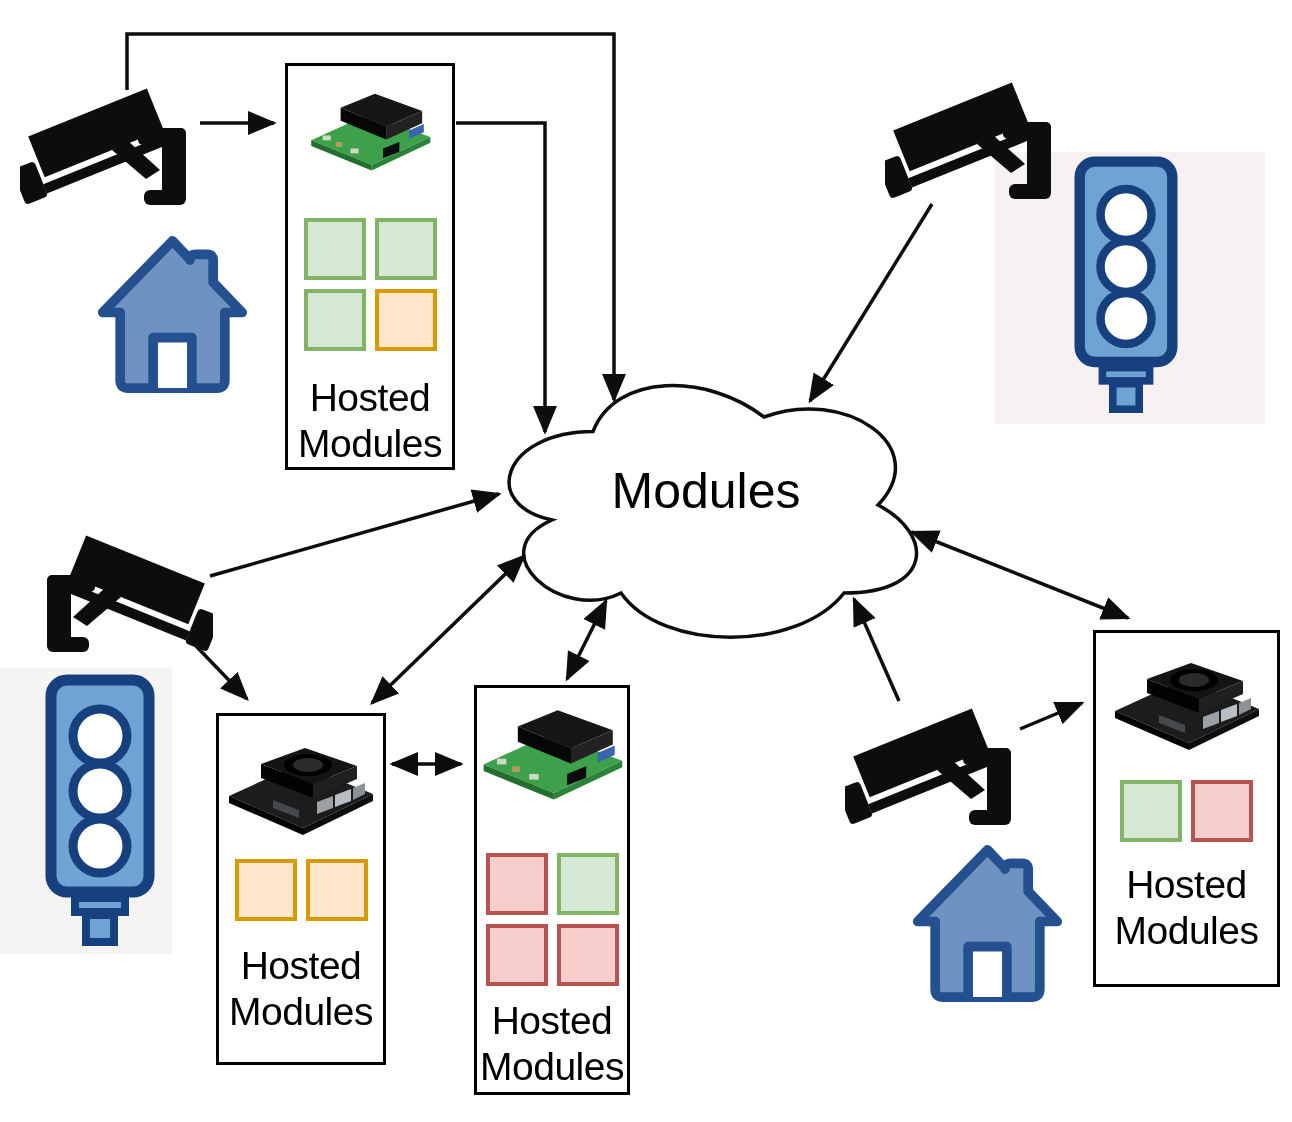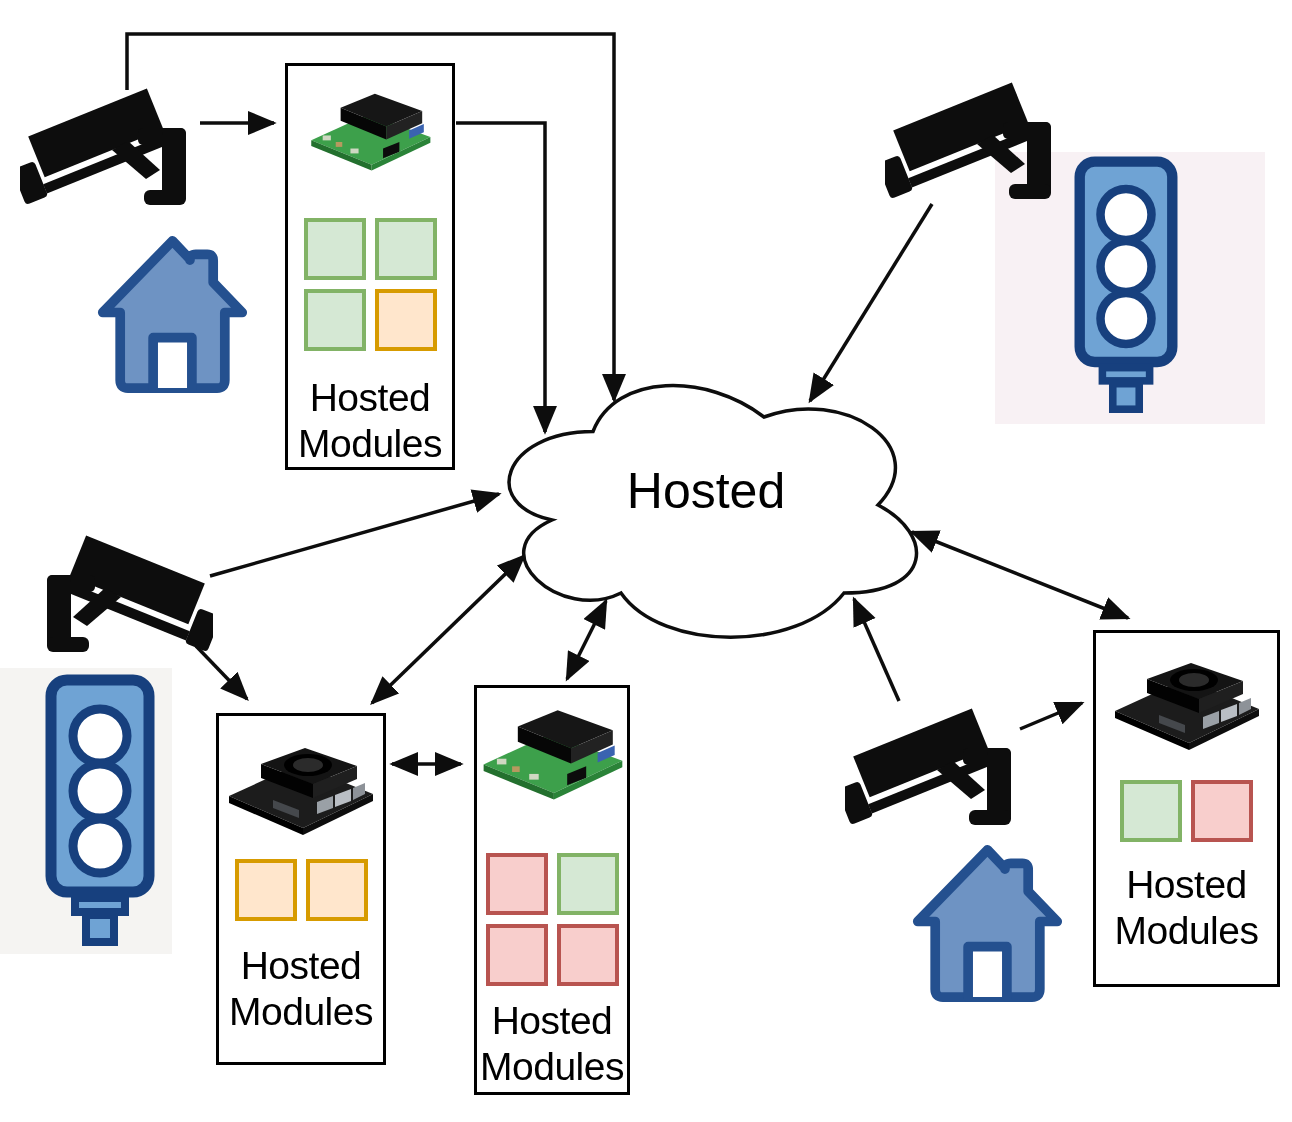--- a/index.html
+++ b/index.html
@@ -123,21 +123,21 @@
 
   <svg id="cloud-svg" width="458" height="298" viewBox="0 0 458 298">
     <path d="M 115,75.5
              C 24,76 2,149 74,164
              C 2,196 83,267 143,237
              C 184,296 320,296 366,237
              C 456,237 456,178 400,149
              C 456,90 366,31 286,61
              C 229,17 138,17 115,75.5 Z"></path>
   </svg>
-  <div id="cloud-label">Hosted</div>
+  <div id="cloud-label">Modules</div>
 
   <div class="icon" style="left:20px;top:78px;">
     <svg width="175" height="140">
         <use href="#cctv"></use>
       </svg>
   </div>
   <div class="icon" style="left:885px;top:72px;">
     <svg width="175" height="140">
         <use href="#cctv"></use>
       </svg>

